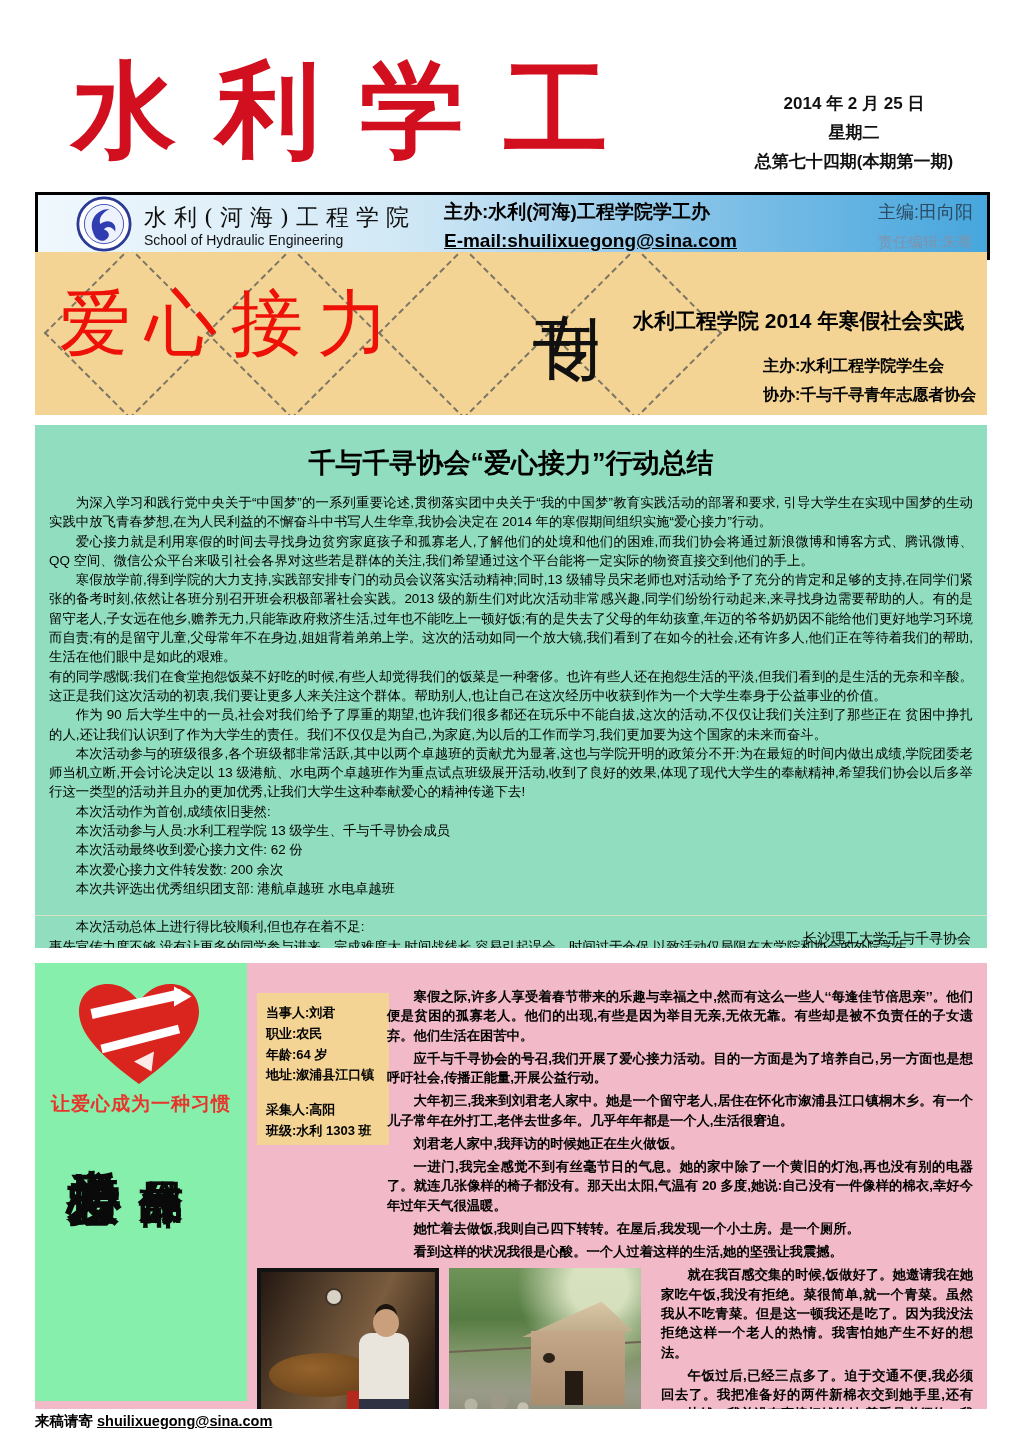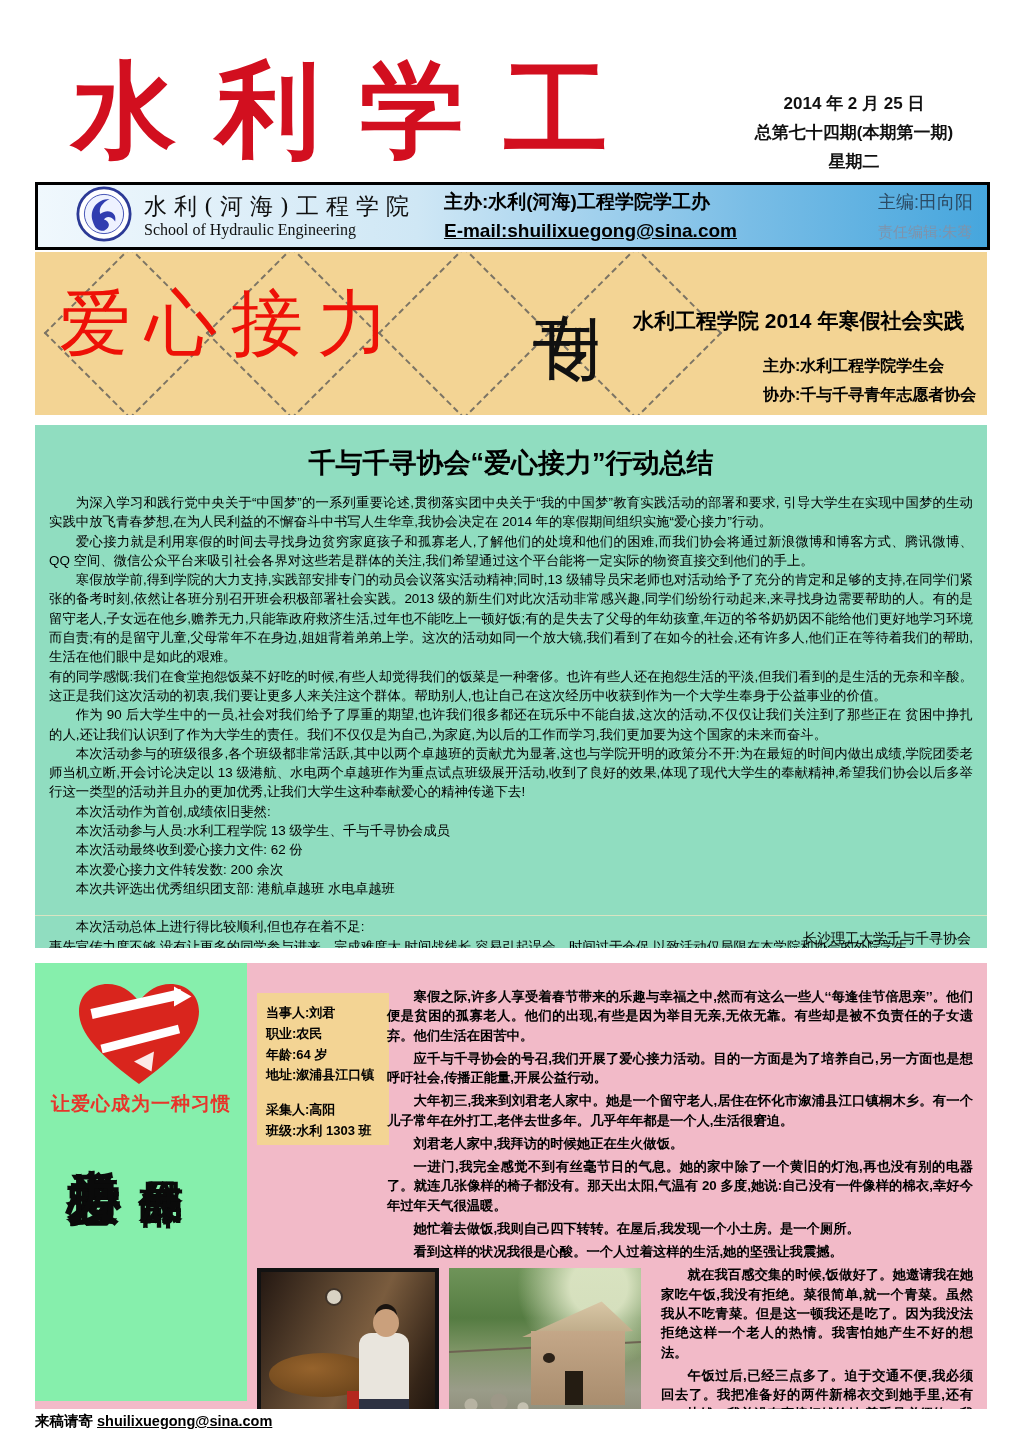--- a/index.html
+++ b/index.html
@@ -12,29 +12,29 @@
     position:absolute;left:72px;top:42px;
     font-family:"DejaVu Serif",serif;font-weight:bold;
     font-size:104px;letter-spacing:40px;color:#d20f1f;white-space:nowrap;
   }
   .masthead-date{
     position:absolute;right:38px;top:90px;width:272px;text-align:center;
     font-weight:bold;font-size:17px;line-height:1.7;color:#111;
   }
   
   .info-bar{
-    position:absolute;left:35px;top:182px;width:949px;height:62px;
+    position:absolute;left:35px;top:192px;width:949px;height:62px;
     border:3px solid #000;
     background:linear-gradient(90deg,#f0f8fd 0%,#cfe7f5 40%,#79bde6 75%,#46a6dd 100%);
     display:flex;align-items:center;
   }
   .uni-logo{margin-left:38px;flex:0 0 auto;}
   .school-names{margin-left:12px;line-height:1.15;}
   .school-cn{font-family:"DejaVu Serif",serif;font-size:23px;letter-spacing:7px;color:#101010;}
-  .school-en{font-family:Liberation Serif, serif;font-size:16px;color:#101010;margin-top:2px;}
+  .school-en{font-family:Liberation Sans, sans-serif;font-size:14px;color:#101010;margin-top:2px;}
   .bar-center{margin-left:28px;line-height:1.55;}
   .bar-organizer{font-size:19px;font-weight:bold;}
   .bar-email{font-size:19px;font-weight:bold;text-decoration:underline;cursor:pointer;}
   .bar-editors{margin-left:auto;margin-right:14px;line-height:1.75;text-align:left;}
   .bar-chief{font-size:18px;color:#2b4a63;}
   .bar-duty{font-size:15px;color:#7f93ab;}
   
   .banner{
     position:absolute;left:35px;top:252px;width:952px;height:163px;
     background:#f3d494;overflow:hidden;
@@ -143,22 +143,22 @@
     font-size:14.5px;font-weight:bold;
   }
   .submit-email{text-decoration:underline;cursor:pointer;}
 </style>
 </head>
 <body>
 
 <div class="masthead-title">水利学工</div>
 <div class="masthead-date">
   <div>2014 年 2 月 25 日</div>
+  <div>星期二</div>
   <div>总第七十四期(本期第一期)</div>
-  <div>星期二</div>
 </div>
 
 <div class="info-bar">
   <span class="uni-logo">
     <svg width="56" height="56" viewBox="0 0 60 60">
       <circle cx="30" cy="30" r="28" fill="#ffffff" stroke="#2c3a96" stroke-width="3"></circle>
       <circle cx="30" cy="30" r="21" fill="#eef2ff" stroke="#3a4ab0" stroke-width="1"></circle>
       <path d="M18 38 C14 26 22 14 36 14 C28 18 24 24 26 30 C34 24 44 28 42 38 C38 32 32 32 30 36 C36 38 38 44 30 48 C22 48 20 44 18 38 Z" fill="#303db0"></path>
     </svg>
   </span>

